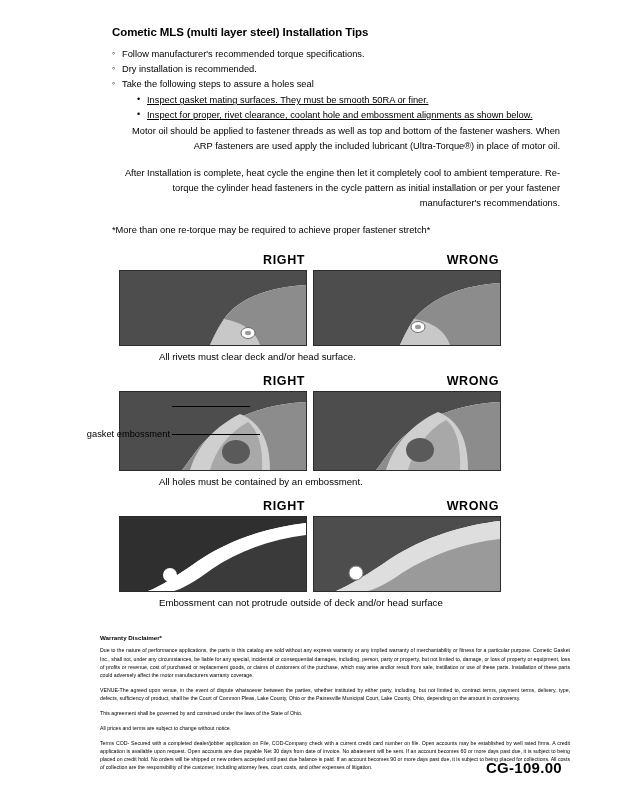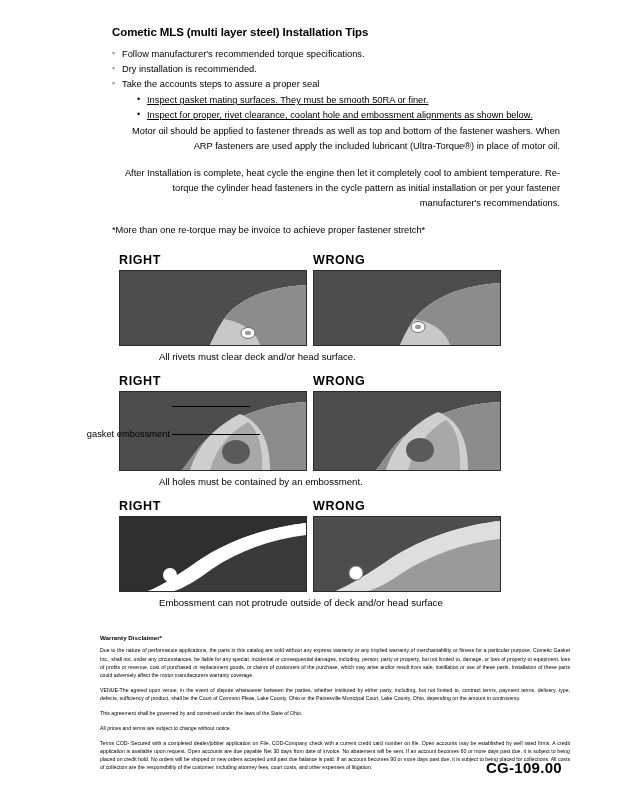--- a/index.html
+++ b/index.html
@@ -91,21 +91,21 @@
   .figrow {
     position: relative;
     display: flex;
     justify-content: center;
     gap: 8px;
   }
   .figcell {
     width: 186px;
   }
   .figlabel {
-    text-align: left;
+    text-align: right;
     font-size: 12.5px;
     font-weight: bold;
     letter-spacing: 0.6px;
     margin-bottom: 3px;
   }
   .figbox {
     width: 186px;
     height: 74px;
     border: 1px solid #2b2b2b;
     background: #ffffff;
@@ -179,31 +179,31 @@
 <body>
 
 <div class="page">
 
   <h1 class="title">Cometic MLS (multi layer steel) Installation Tips</h1>
 
   <ul class="bullets">
     <li>Follow manufacturer's recommended torque specifications.</li>
     <li>Dry installation is recommended.</li>
     <li>
-      <span>Take the accounts steps to assure a proper seal</span>
+      <span>Take the following steps to assure a holes seal</span>
       <ul class="subbullets">
         <li>Inspect gasket mating surfaces.  They must be smooth 50RA or finer.</li>
         <li>Inspect for proper, rivet clearance, coolant hole and embossment alignments as shown below.</li>
       </ul>
     </li>
   </ul>
 
   <p class="para">Motor oil should be applied to fastener threads as well as top and bottom of the fastener washers. When ARP fasteners are used apply the included lubricant (Ultra-Torque®) in place of motor oil.</p>
   <p class="para">After Installation is complete, heat cycle the engine then let it completely cool to ambient temperature. Re-torque the cylinder head fasteners in the cycle pattern as initial installation or per your fastener manufacturer's recommendations.</p>
-  <p class="note">*More than one re-torque may be invoice to achieve proper fastener stretch*</p>
+  <p class="note">*More than one re-torque may be required to achieve proper fastener stretch*</p>
 
   <div class="figures">
 
     <div class="figrow">
       <div class="figcell">
         <div class="figlabel">RIGHT</div>
         <div class="figbox">
           <svg width="186" height="74" viewBox="0 0 186 74">
             <rect x="0" y="0" width="186" height="74" fill="#ffffff"></rect>
             <path d="M0,0 L186,0 L186,14 C150,16 120,26 104,48 C96,60 92,70 90,74 L0,74 Z" fill="#4d4d4d"></path>

